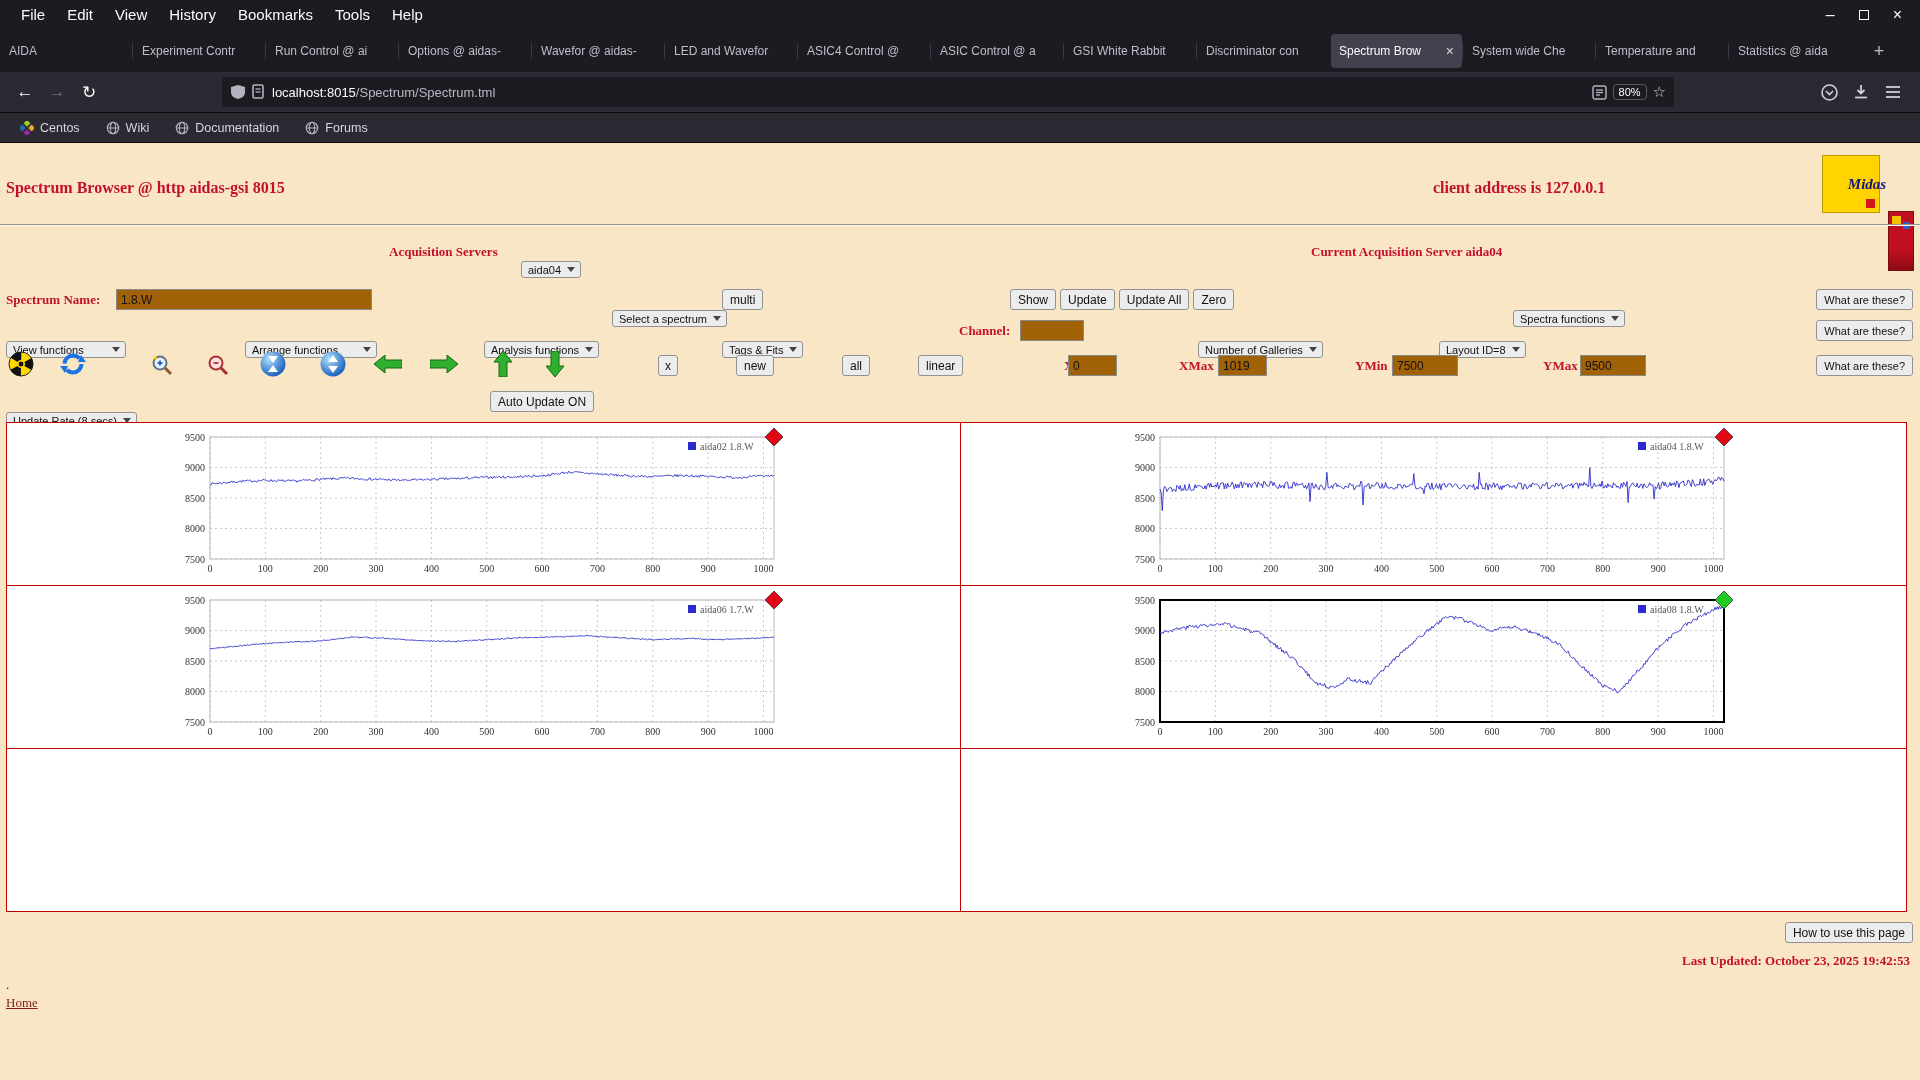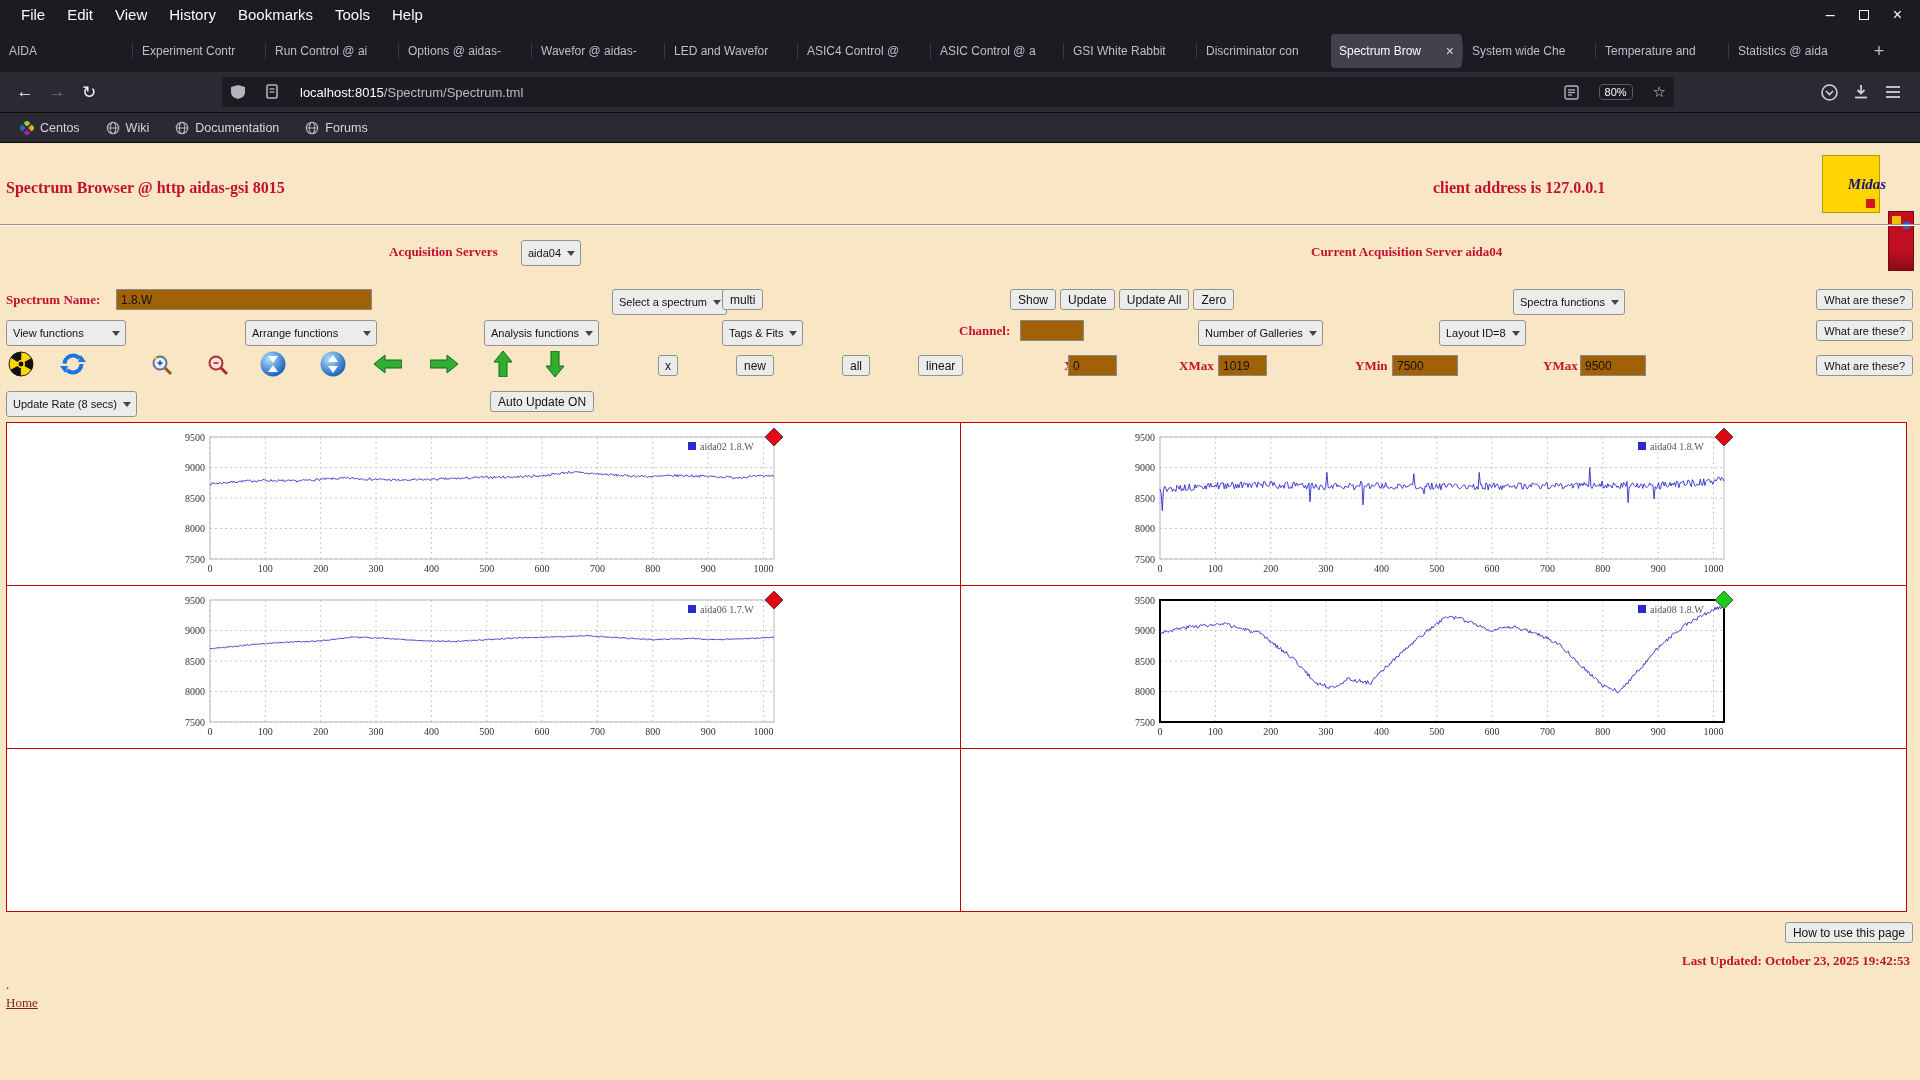--- a/index.html
+++ b/index.html
@@ -44,21 +44,21 @@
     background:#2b2a33; display:flex; align-items:center; padding:0 10px;
     border-bottom:1px solid #0c0c0d;
   }
   .navbtn {
     width:30px; height:30px; display:flex; align-items:center; justify-content:center;
     color:#fbfbfe; font-size:17px; border-radius:4px; margin-right:2px;
   }
   .navbtn.dim { color:#6c6b74; }
   .urlbar {
     margin-left:116px; width:1452px; height:30px; background:#1c1b22; border-radius:4px;
-    display:flex; align-items:center; padding:0 8px; gap:20px;
+    display:flex; align-items:center; padding:0 8px; gap:6px;
   }
   .url { flex:1; font-size:13px; color:#fbfbfe; white-space:nowrap; overflow:hidden; }
   .url .path { color:#b9b9c3; }
   .zoom { font-size:11px; color:#fbfbfe; border:1px solid #5b5b66; border-radius:4px; padding:1px 5px; }
   .star { font-size:15px; color:#d0d0d8; }
   .ubicon, .chromeicon { display:flex; align-items:center; }
   .navspacer { flex:1; }
 
   .bookmarksbar {
     position:absolute; top:113px; left:0; width:1920px; height:30px;
@@ -77,21 +77,21 @@
   .hrline { height:2px; border-top:1px solid #9a9186; border-bottom:1px solid #fff8ec; }
 
   .btn {
     display:inline-flex; align-items:center; justify-content:center;
     background:#ececec; border:1px solid #929292; border-radius:3px;
     font:12px "Liberation Sans", sans-serif; color:#111; height:21px; padding:0 7px; white-space:nowrap;
   }
   .select {
     display:inline-flex; align-items:center; justify-content:space-between;
     background:#ececec; border:1px solid #929292; border-radius:3px;
-    font:11px "Liberation Sans", sans-serif; color:#111; height:26px; padding:0 5px 0 6px; white-space:nowrap;
+    font:11px "Liberation Sans", sans-serif; color:#111; height:17px; padding:0 5px 0 6px; white-space:nowrap;margin-top:21px;
   }
   .sel-arrow {
     width:0; height:0; margin-left:6px;
     border-left:4px solid transparent; border-right:4px solid transparent; border-top:5px solid #444;
   }
   .tinput {
     background:#a16207; border:1px solid #8a8a8a; height:21px;
     font:12px "Liberation Sans", sans-serif; padding:0 4px; color:#111;
   }
   .btnrow { display:flex; gap:4px; }

